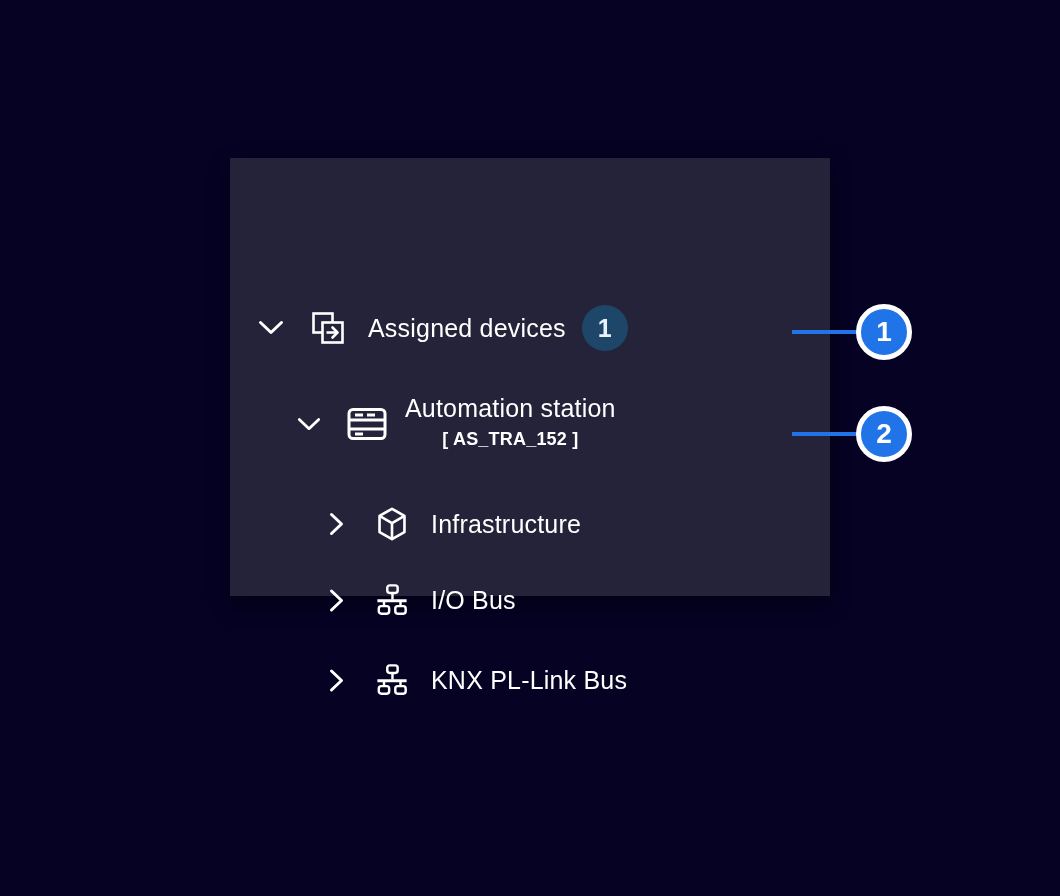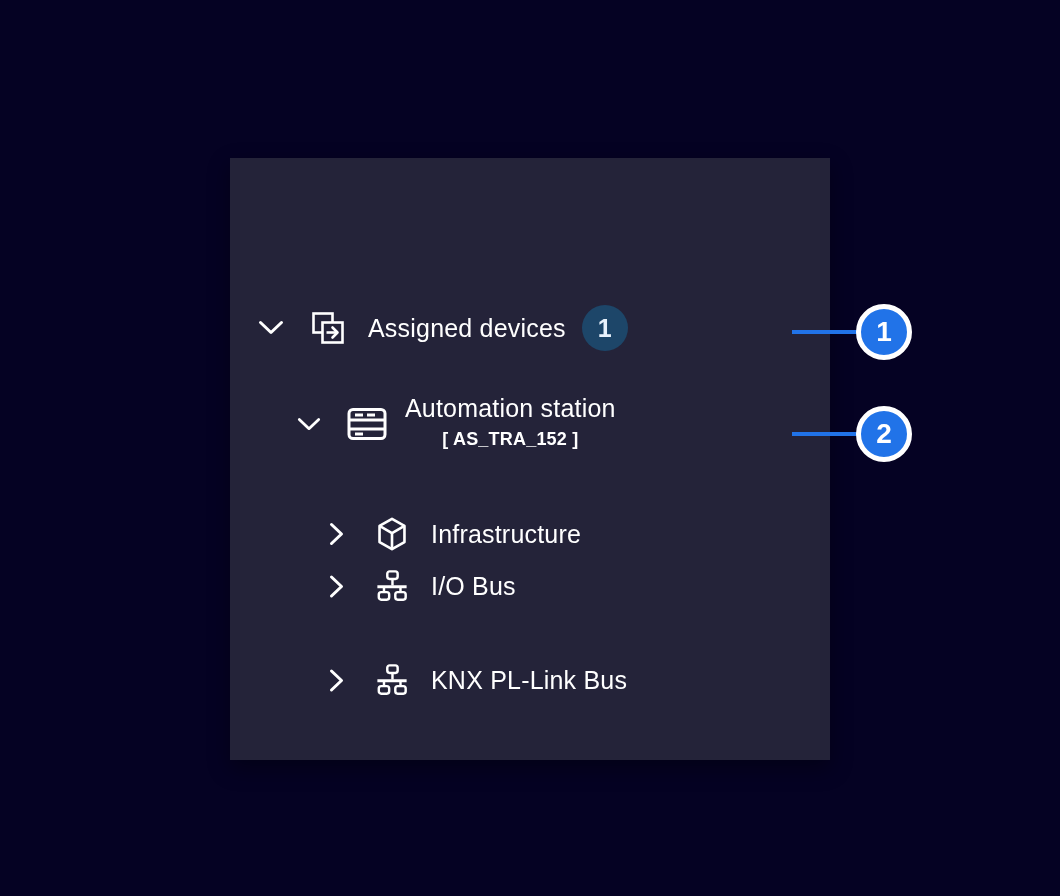--- a/index.html
+++ b/index.html
@@ -9,38 +9,38 @@
     font-family: "Liberation Sans", sans-serif;
     position: relative;
     overflow: hidden;
   }
   .stage { position: absolute; inset: 0; }
 
   
   .panel {
     position: absolute;
     left: 230px; top: 158px;
-    width: 600px; height: 602px;
+    width: 600px; height: 438px;
     background: #242339;
     box-shadow: 0 8px 20px rgba(0,0,0,0.35);
   }
 
   
   .tree-row {
     position: absolute;
     display: flex;
     align-items: center;
     transform: translateY(-50%);
     color: #ffffff;
     white-space: nowrap;
   }
   .row1 { left: 28px; top: 170px; }
   .row2 { left: 67px; top: 266px; }
-  .row3 { left: 97px; top: 376px; }
-  .row4 { left: 97px; top: 428px; }
+  .row3 { left: 97px; top: 366px; }
+  .row4 { left: 97px; top: 442px; }
   .row5 { left: 97px; top: 522px; justify-content: center; }
 
   .chev { display: inline-flex; align-items: center; justify-content: center; flex: none; }
   .chev-down  { width: 26px; margin-right: 26px; }
   .row2 .chev-down { width: 24px; margin-right: 26px; }
   .chev-right { width: 18px; margin-right: 30px; }
 
   .ticon { display: inline-flex; align-items: center; justify-content: center; flex: none; }
   .row1 .ticon { width: 36px; margin-right: 22px; }
   .row2 .ticon { width: 40px; margin-right: 18px; }

